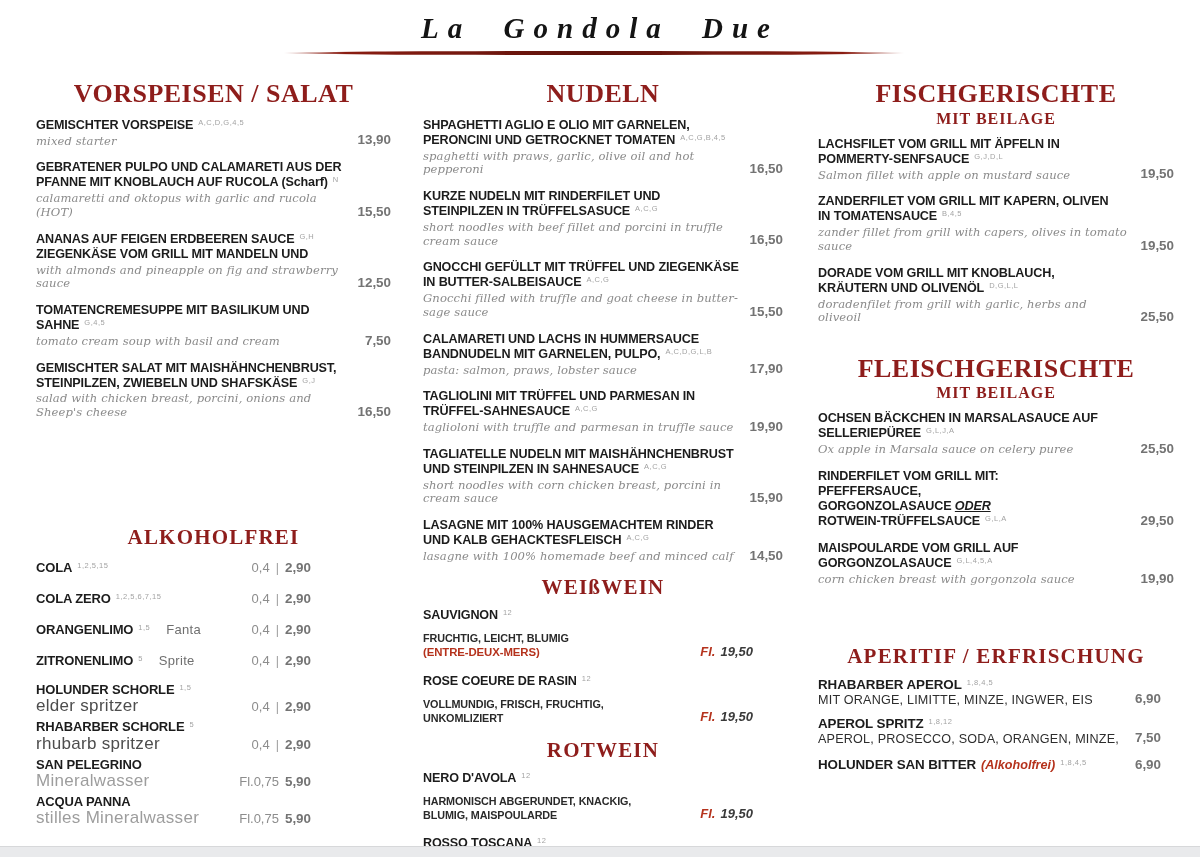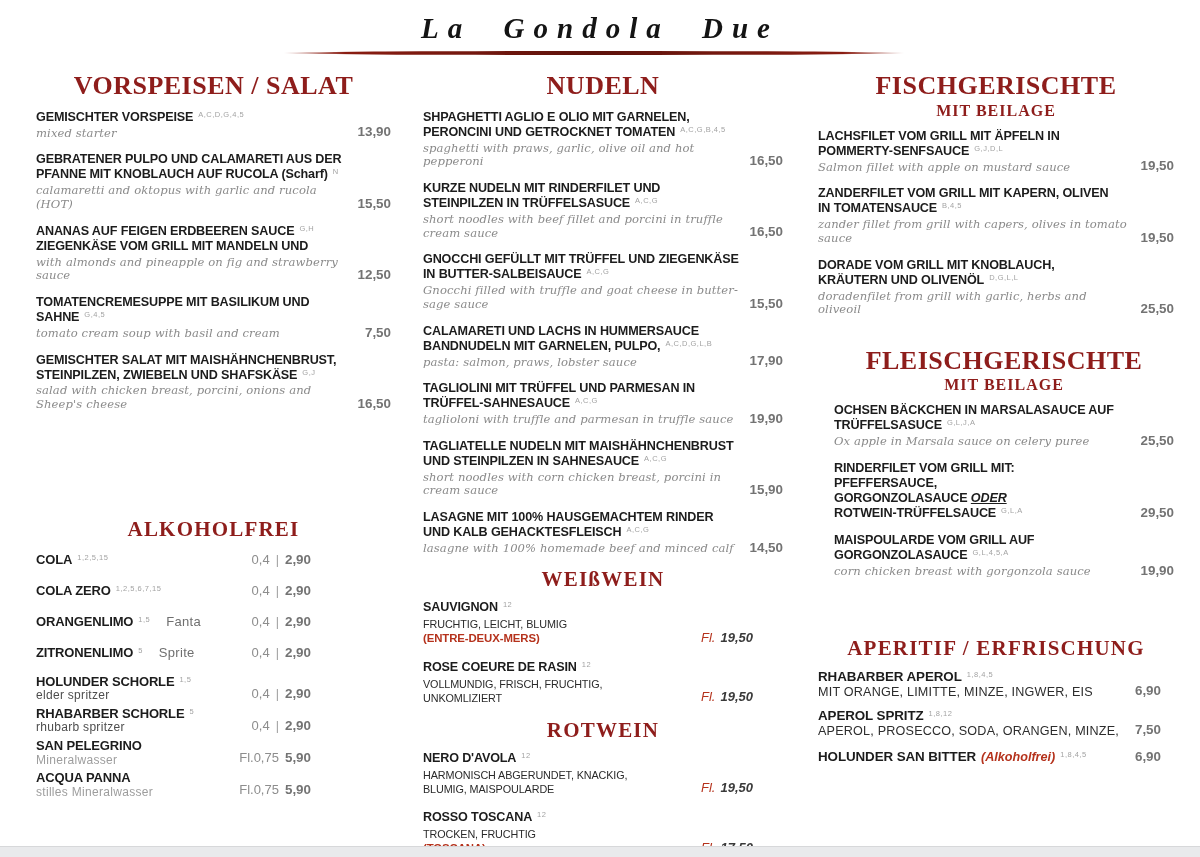--- a/index.html
+++ b/index.html
@@ -7,21 +7,21 @@
   .page{position:absolute;inset:0;background:#fff;}
 
   
   .title{position:absolute;top:12px;left:0;right:0;text-align:center;
     font-family:"Liberation Serif",serif;font-style:italic;font-weight:700;
     font-size:29px;letter-spacing:9px;word-spacing:16px;color:#141414;}
   .divider{position:absolute;top:51px;left:283px;width:622px;height:4px;border-radius:50%;
     background:linear-gradient(to right,rgba(128,25,16,0),#8a1d12 10%,#5d120b 50%,#8a1d12 90%,rgba(128,25,16,0));}
 
   
-  .col{position:absolute;top:72px;}
+  .col{position:absolute;top:80px;}
 
   .sec-h{font-family:"Liberation Serif",serif;font-weight:700;color:var(--red,#8e1d1b);
     text-align:center;letter-spacing:.5px;line-height:1.1;}
   .sec-h.l1{font-size:26px;}
   .sec-h.l2{font-size:21px;letter-spacing:1.2px;}
   .sec-sub{font-family:"Liberation Serif",serif;font-weight:700;color:var(--red,#8e1d1b);
     text-align:center;font-size:16px;letter-spacing:1px;margin-top:1px;}
   .sec{display:block;}
   .items{margin-top:9px;}
 
@@ -32,33 +32,33 @@
   .nm{font-weight:700;font-size:12.6px;line-height:1.19;color:#1c1c1c;letter-spacing:-.15px;}
   .nl{display:block;white-space:nowrap;}
   .sup{font-size:7.5px;color:#a3a3a3;font-weight:400;position:relative;top:-4px;margin-left:5px;letter-spacing:.5px;white-space:nowrap;}
   .desc{font-family:"DejaVu Serif",serif;font-style:italic;font-size:11.6px;color:#8a8a8a;
     margin-top:2px;line-height:1.18;letter-spacing:.1px;}
   .price{font-weight:700;font-size:13.4px;color:#737373;}
 
   
   .wine .item{margin-bottom:14px;}
   .wine .pr-cell{margin-right:30px;}
-  .wnotes{font-weight:400;font-size:10.8px;color:#2a2a2a;line-height:1.3;letter-spacing:-.1px;margin-top:2px;}
+  .wnotes{font-weight:700;font-size:10.8px;color:#2a2a2a;line-height:1.3;letter-spacing:-.1px;margin-top:8px;}
   .wnotes .nl{white-space:nowrap;}
   .wred{font-weight:700;font-size:11.4px;color:var(--accent,#b5321c);line-height:1.3;letter-spacing:-.1px;}
-  .flp{color:var(--accent,#b5321c);font-style:italic;font-weight:400;font-size:13px;margin-right:5px;}
+  .flp{color:var(--accent,#b5321c);font-style:italic;font-weight:700;font-size:13px;margin-right:5px;}
   .num{font-style:italic;font-weight:700;font-size:13px;color:#3a3a3a;}
 
   
   .drinks .item{margin-bottom:13px;padding-right:80px;}
   .drinks .item.has-sub{margin-bottom:4px;}
   .drinks .nm{font-size:13px;}
   .size{color:#8d8d8d;font-size:13px;font-weight:400;margin-right:6px;}
   .psep{color:#9f9f9f;font-weight:400;font-size:12.5px;margin-right:6px;}
-  .sub{font-size:12px;color:#4d4d4d;line-height:1.05;font-weight:400;letter-spacing:.3px;}
+  .sub{font-size:17px;color:#4d4d4d;line-height:1.05;font-weight:400;letter-spacing:.3px;}
   .sub.light{color:#9d9d9d;}
 
   
   .aperitif .item{margin-bottom:9px;}
   .aperitif .nm{font-size:13.4px;letter-spacing:-.1px;}
   .aperitif .sub{color:#2d2d2d;font-size:12.6px;margin-top:1px;letter-spacing:.2px;}
   .aperitif .pr-cell{margin-right:13px;}
   .redi{color:var(--accent,#b5321c);font-style:italic;font-weight:700;margin-left:5px;font-size:12.6px;letter-spacing:0;}
 
   .oder{font-style:italic;text-decoration:underline;}
@@ -367,29 +367,29 @@
                 <div class="nm">
                   <span class="nl"><span>DORADE VOM GRILL MIT KNOBLAUCH,</span></span>
                   <span class="nl"><span>KRÄUTERN UND OLIVENÖL</span><span class="sup">D,G,L,L</span></span>
                 </div>
                 <div class="desc">doradenfilet from grill with garlic, herbs and oliveoil</div>
               </div>
               <div class="pr-cell"><span class="price">25,50</span></div>
             </div>
           </div>
         </div>
-        <div class="sec food" style="margin-top: 30px; margin-left: 16px;">
+        <div class="sec food" style="margin-top: 30px;">
           <div class="sec-h l1">FLEISCHGERISCHTE</div>
           <div class="sec-sub">MIT BEILAGE</div>
           <div class="items">
             <div class="item">
               <div class="main">
                 <div class="nm">
                   <span class="nl"><span>OCHSEN BÄCKCHEN IN MARSALASAUCE AUF</span></span>
-                  <span class="nl"><span>TRÜFFELSASUCE</span><span class="sup">G,L,J,A</span></span>
+                  <span class="nl"><span>SELLERIEPÜREE</span><span class="sup">G,L,J,A</span></span>
                 </div>
                 <div class="desc">Ox apple in Marsala sauce on celery puree</div>
               </div>
               <div class="pr-cell"><span class="price">25,50</span></div>
             </div>
             <div class="item">
               <div class="main">
                 <div class="nm">
                   <span class="nl"><span>RINDERFILET VOM GRILL MIT:</span></span>
                   <span class="nl"><span>PFEFFERSAUCE,</span></span>

